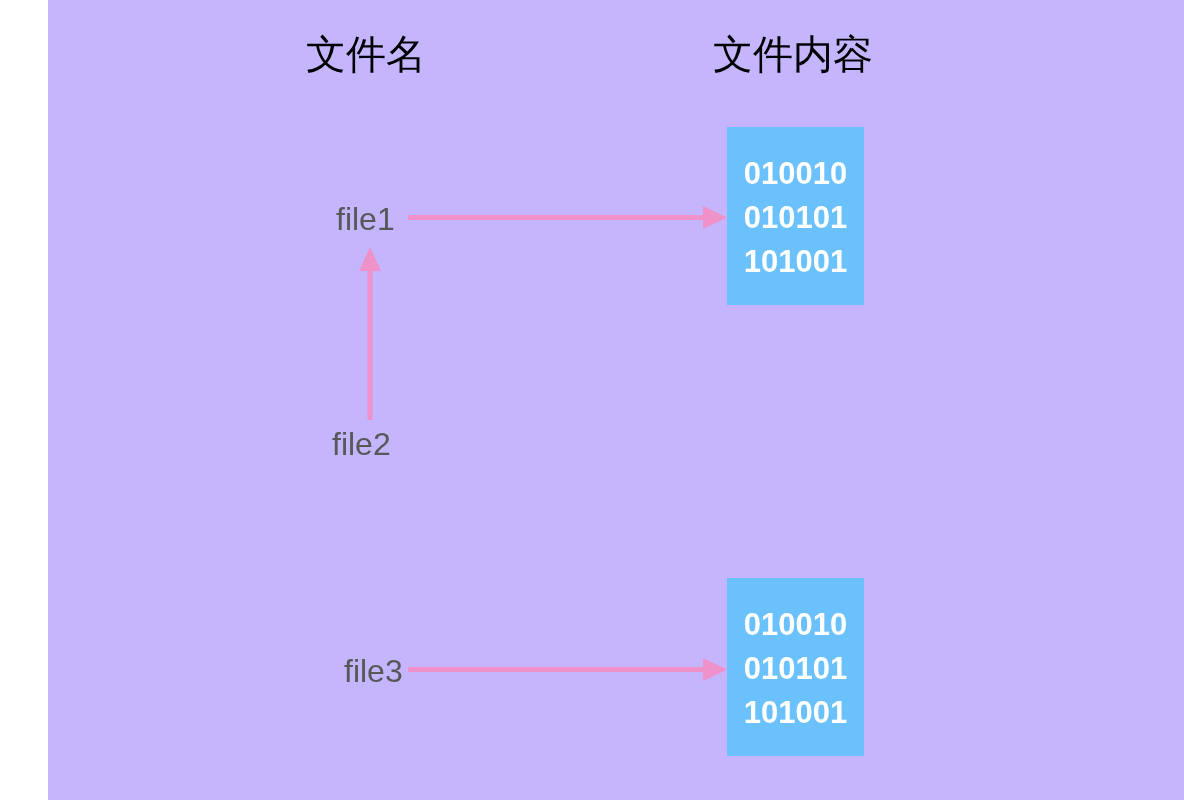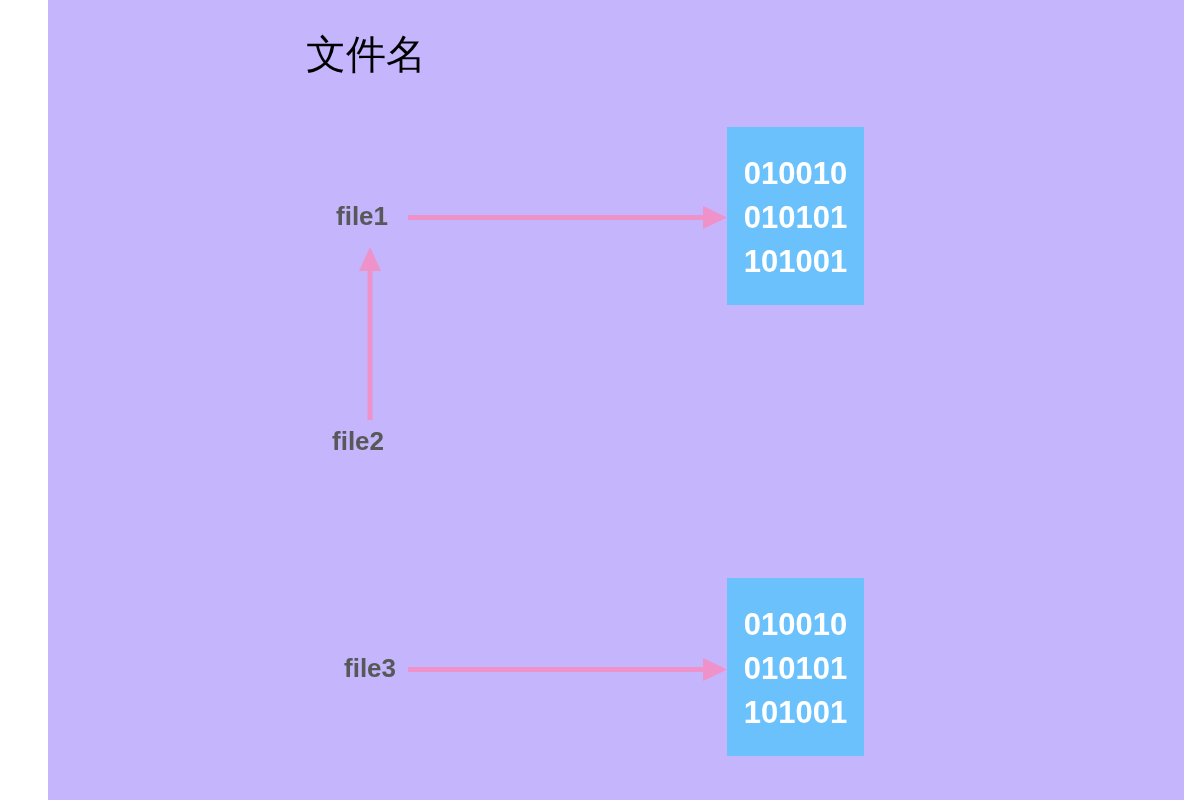--- a/index.html
+++ b/index.html
@@ -33,22 +33,22 @@
     white-space: nowrap;
     letter-spacing: 0px;
   }
   #heading-filename { left: 258px; top: 34px; }
   #heading-filecontent { left: 665px; top: 34px; }
 
   
   .file-label {
     position: absolute;
     font-family: "Liberation Sans", "DejaVu Sans", sans-serif;
-    font-size: 26px;
-    font-weight: 700;
+    font-size: 32px;
+    font-weight: 400;
     color: #585858;
     line-height: 1;
     white-space: nowrap;
   }
   #label-file1 { left: 288px; top: 203px; }
   #label-file2 { left: 284px; top: 428px; }
   #label-file3 { left: 296px; top: 655px; }
 
   
   .content-block {
@@ -86,20 +86,21 @@
     pointer-events: none;
   }
 </style>
 </head>
 <body>
 
 <div class="canvas">
 
   <div class="col-heading" id="heading-filename">文件名</div>
 
+  <div class="col-heading" id="heading-filecontent">文件内容</div>
 
   <div class="file-label" id="label-file1">file1</div>
 
   <div class="file-label" id="label-file2">file2</div>
 
   <div class="file-label" id="label-file3">file3</div>
 
   <div class="content-block" id="block-1">
     <div class="bits-line">010010</div>
     <div class="bits-line">010101</div>

